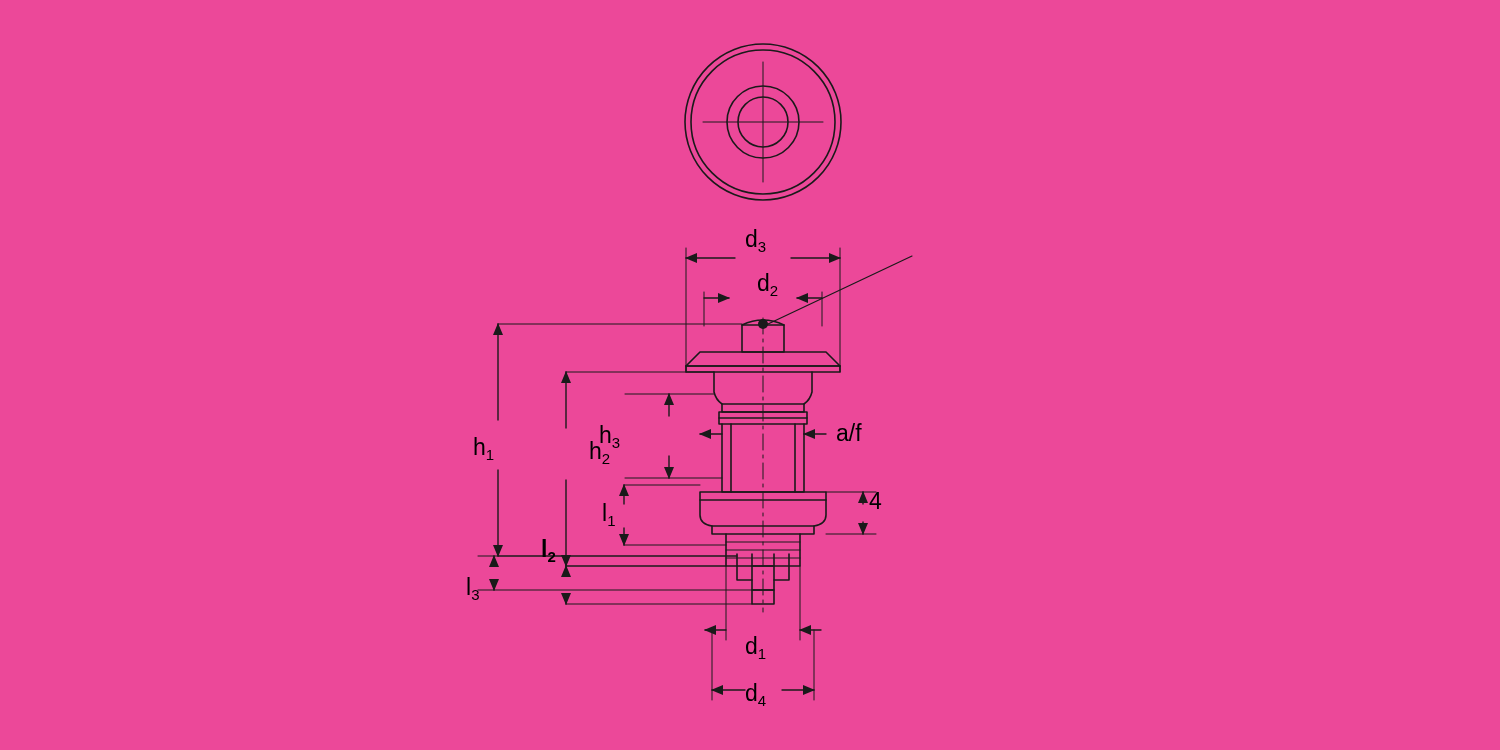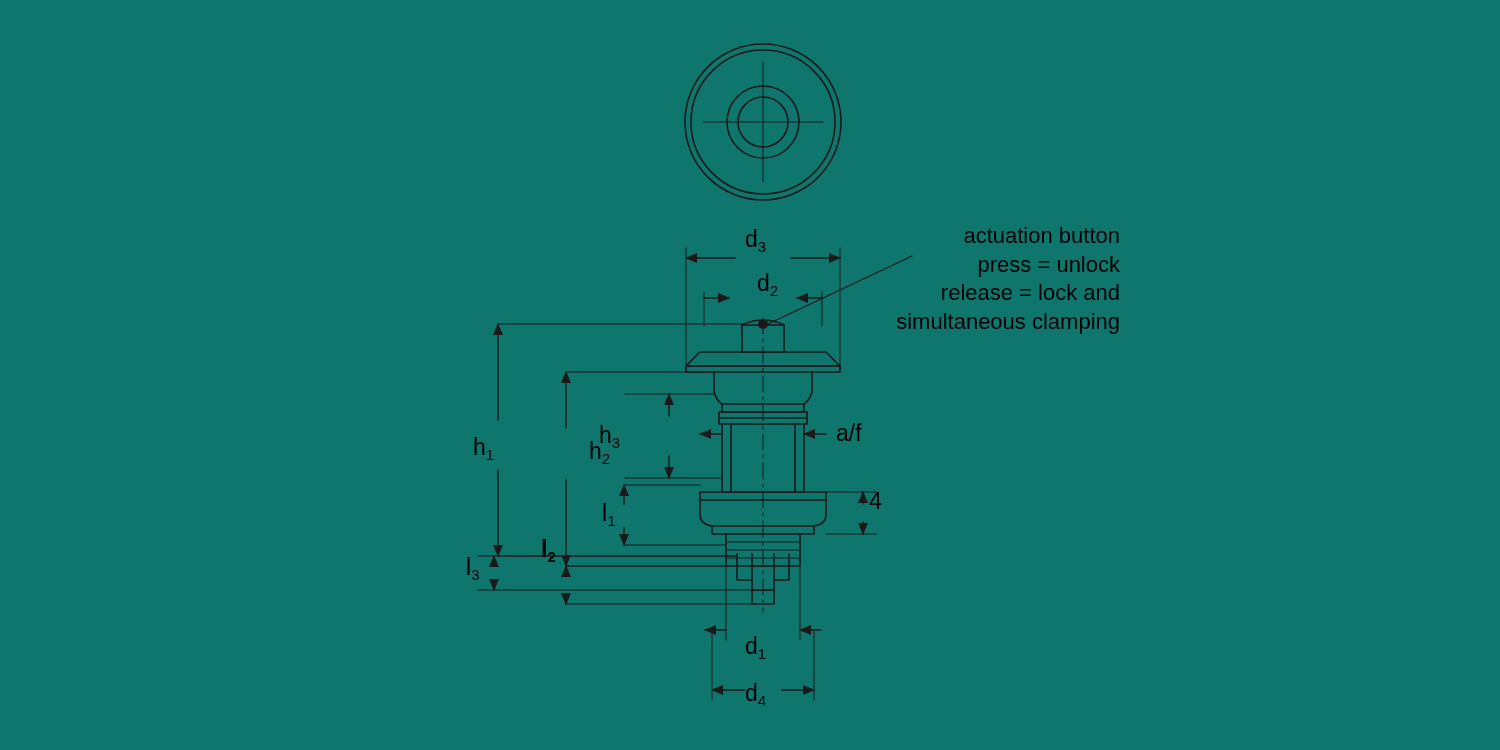--- a/index.html
+++ b/index.html
@@ -7,21 +7,21 @@
     padding: 0;
     background: #ffffff;
   }
   body {
     font-family: "Liberation Sans", sans-serif;
   }
   #canvas {
     position: relative;
     width: 1500px;
     height: 750px;
-    background: #0f766e;
+    background: #ec4899;
     overflow: hidden;
   }
   svg.drawing {
     position: absolute;
     left: 0;
     top: 0;
     width: 1500px;
     height: 750px;
   }
   .lbl {
@@ -232,36 +232,30 @@
   </div>
 
   <div class="lbl" style="left:602px; top:502px;">
     <span>l</span><sub>1</sub>
   </div>
 
   <div class="lbl" style="left:869px; top:490px;">
     <span>4</span>
   </div>
 
-  <div class="lbl" style="left:466px; top:556px;">
+  <div class="lbl" style="left:466px; top:576px;">
     <span>l</span><sub>3</sub>
   </div>
 
   <div class="lbl" style="left:541px; top:538px;font-weight:bold;">
     <span>l</span><sub>2</sub>
   </div>
 
   <div class="lbl" style="left:745px; top:635px;">
     <span>d</span><sub>1</sub>
   </div>
 
   <div class="lbl" style="left:745px; top:682px;">
     <span>d</span><sub>4</sub>
   </div>
 
-  <div class="note" style="left:700px; top:222px; width:420px;">
-    <div>actuation button</div>
-    <div>press = unlock</div>
-    <div>release = lock and</div>
-    <div>simultaneous clamping</div>
-  </div>
 
 </div>
 
 </body></html>

